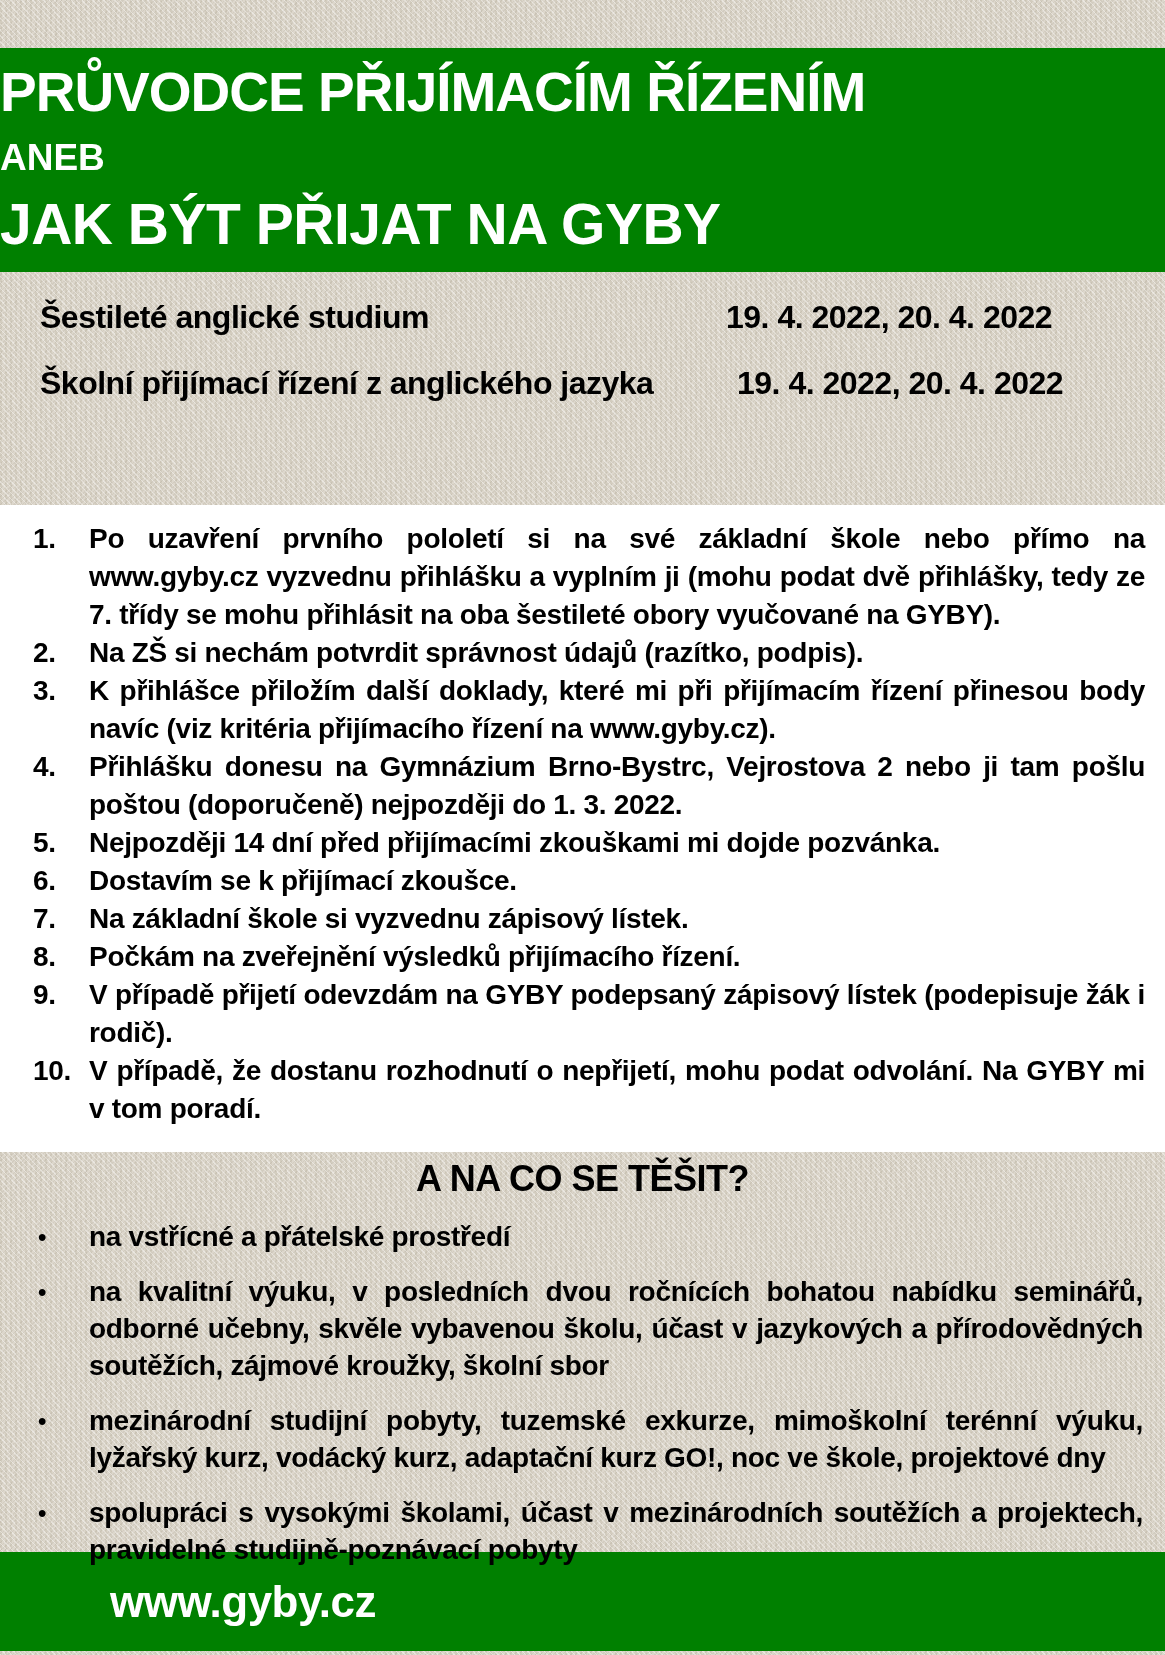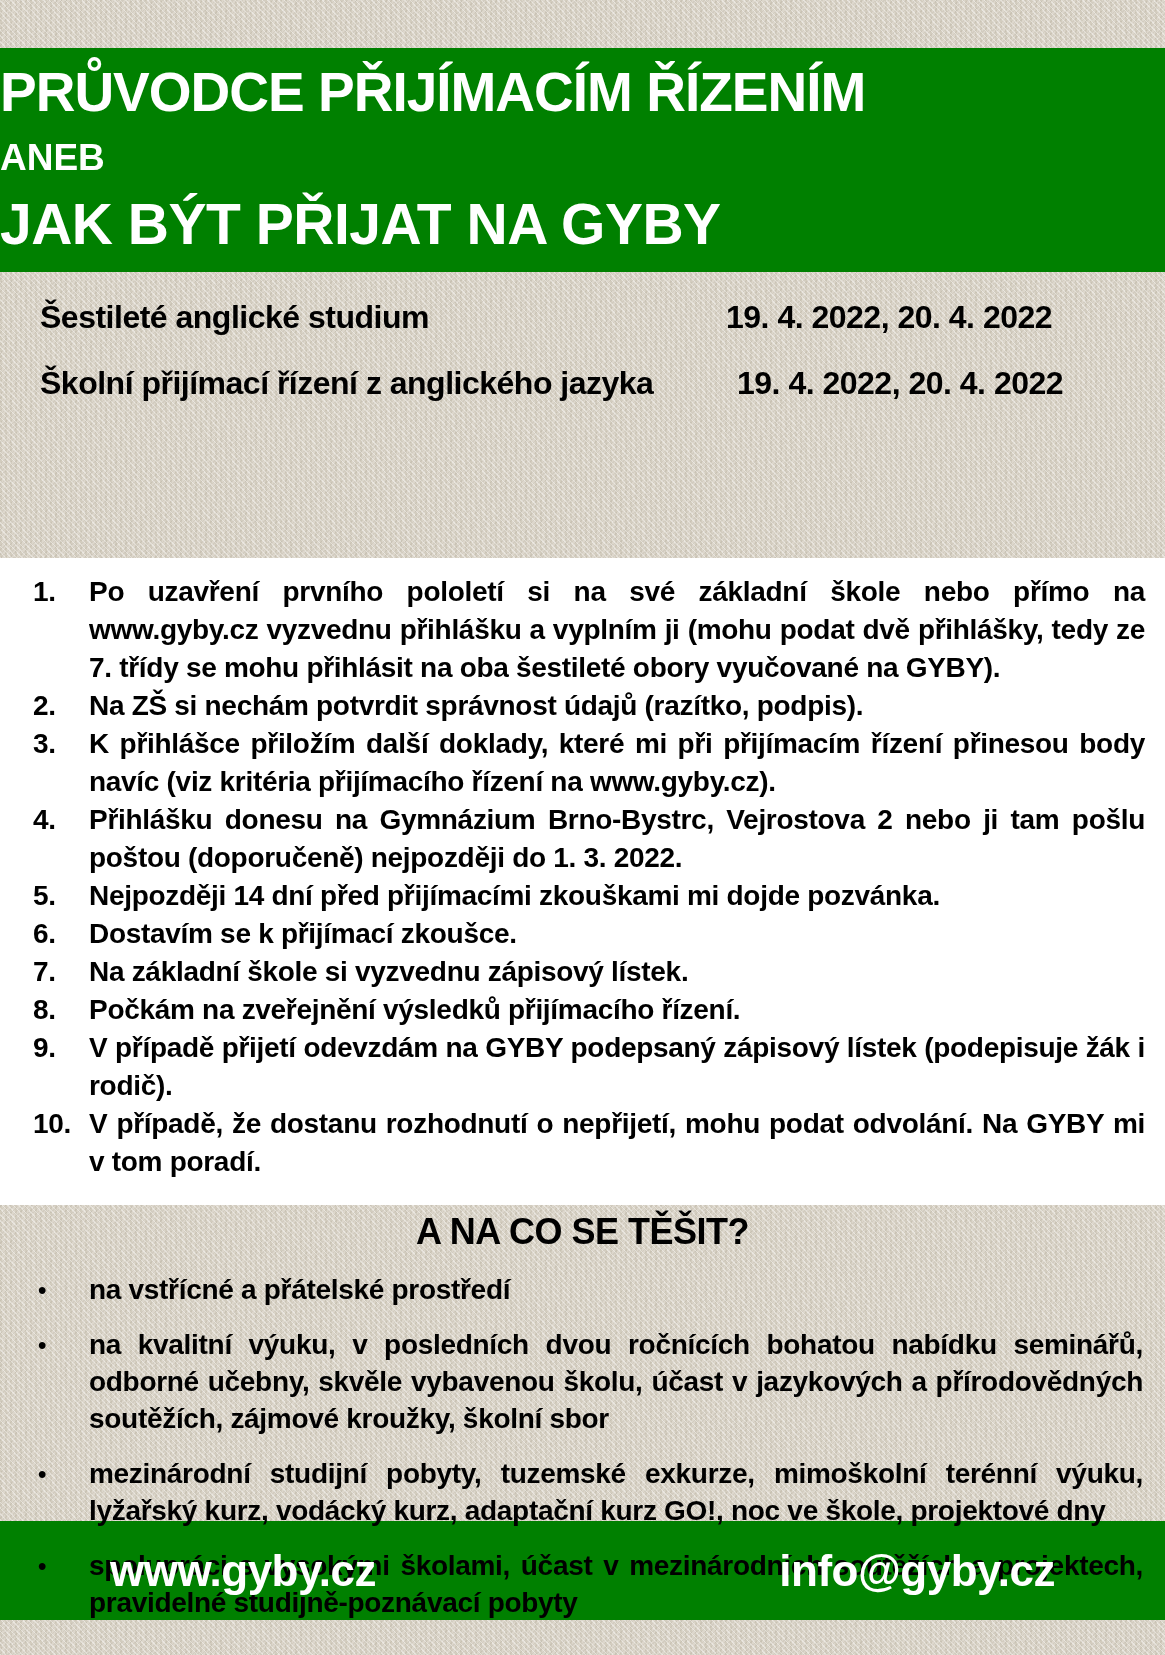--- a/index.html
+++ b/index.html
@@ -42,21 +42,21 @@
     line-height: 38px;
   }
   .header-subtitle {
     margin-top: 25px;
     font-size: 57px;
     line-height: 44px;
     letter-spacing: -0.5px;
   }
 
   
-  .dates-section { height: 286px; padding-top: 27px; }
+  .dates-section { height: 233px; padding-top: 27px; }
   .date-row {
     display: flex;
     padding-left: 40px;
     font-size: 32px;
     line-height: 36px;
     letter-spacing: -0.5px;
   }
   .date-row + .date-row { margin-top: 30px; gap: 11px; }
   .date-label { width: 686px; flex: 0 0 auto; }
   .date-value { flex: 0 0 auto; }
@@ -79,21 +79,21 @@
     margin-left: 33px;
   }
   .step-text {
     flex: 1 1 auto;
     padding-right: 20px;
     text-align: justify;
     text-align-last: left;
   }
 
   
-  .highlights-section { height: 316px; padding-top: 6px; }
+  .highlights-section { height: 400px; padding-top: 6px; }
   .highlights-heading {
     text-align: center;
     font-size: 36px;
     line-height: 42px;
     letter-spacing: -0.5px;
   }
   .bullet-row {
     display: flex;
     margin-top: 18px;
     font-size: 28px;
@@ -209,16 +209,15 @@
       <span class="bullet-text">mezinárodní studijní pobyty, tuzemské exkurze, mimoškolní terénní výuku, lyžařský kurz, vodácký kurz, adaptační kurz GO!, noc ve škole, projektové dny</span>
     </div>
     <div class="bullet-row">
       <span class="bullet-marker">•</span>
       <span class="bullet-text">spolupráci s vysokými školami, účast v mezinárodních soutěžích a projektech, pravidelné studijně-poznávací pobyty</span>
     </div>
   </div>
 
   <div class="footer-band">
     <span class="footer-website">www.gyby.cz</span>
-    <span class="footer-email">info@gyby.cz</span>
   </div>
 
 </div>
 
 </body></html>

